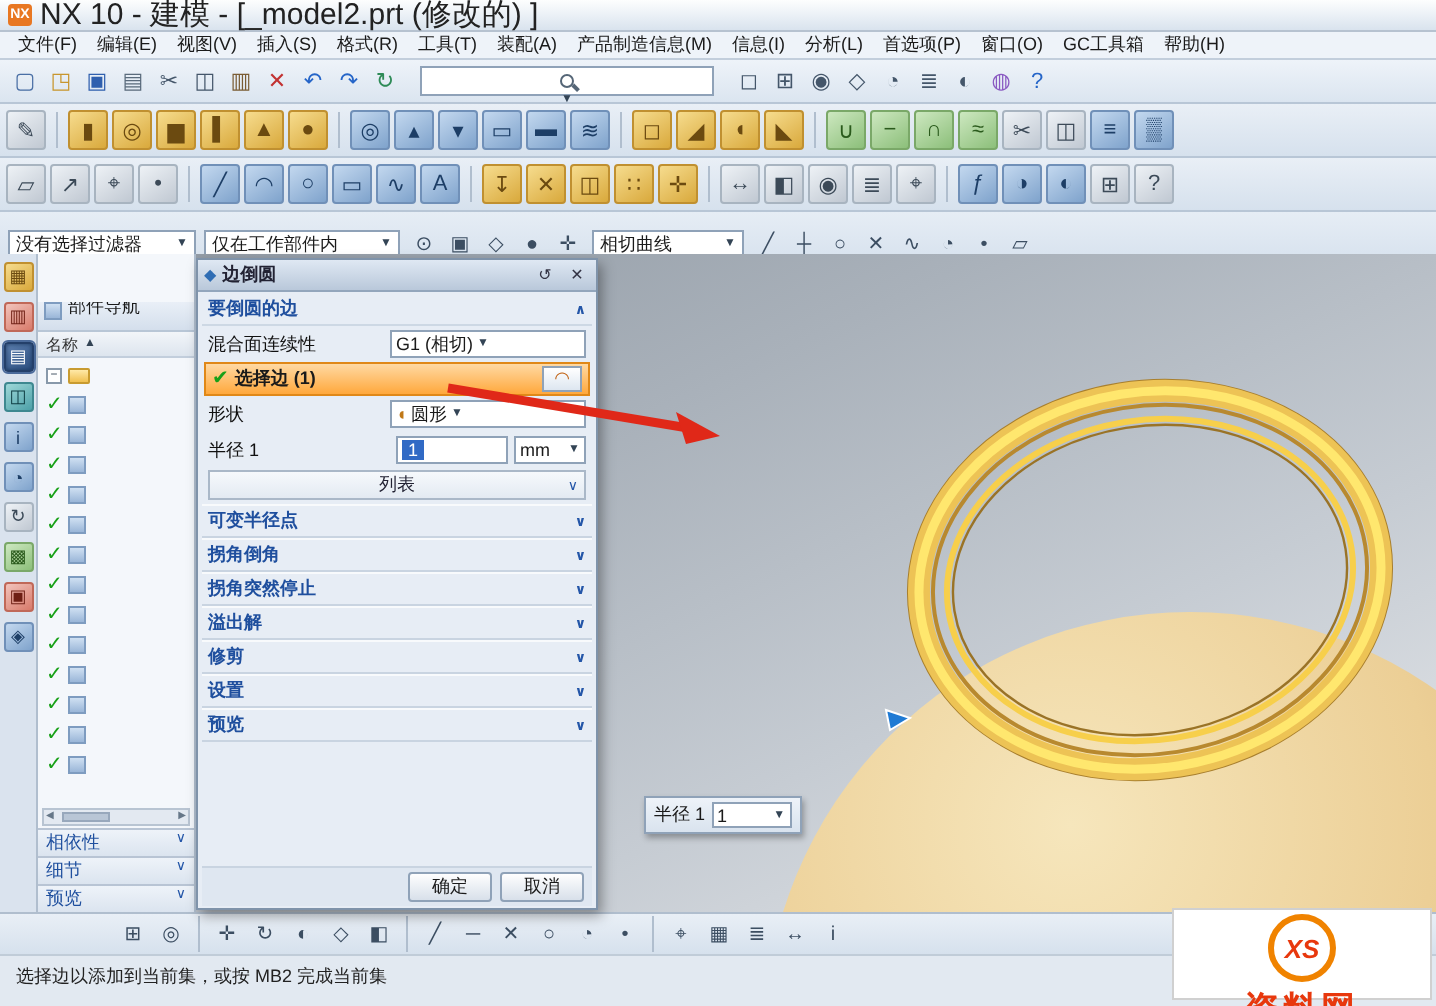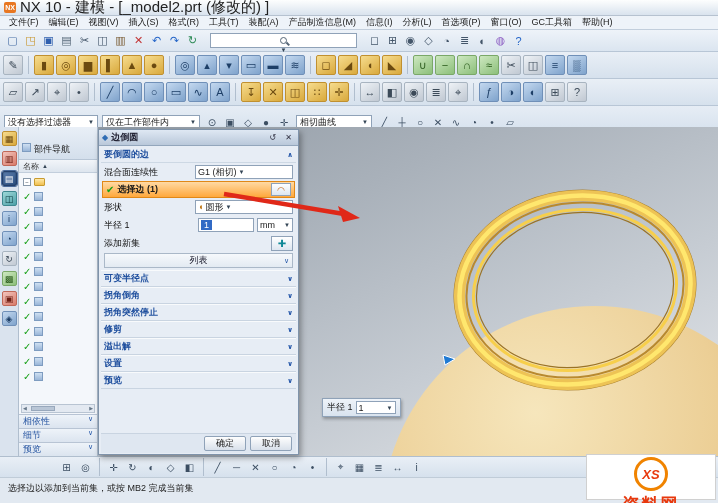--- a/index.html
+++ b/index.html
@@ -59,21 +59,21 @@
   .main { position:absolute; top:127px; left:0; width:718px; height:329px; }
 
   .leftstrip { position:absolute; left:0; top:0; width:19px; height:329px; background:#dae3ee;
     border-right:1px solid #b0bece; display:flex; flex-direction:column; align-items:center; padding-top:4px; gap:5px; }
   .strip-icon { width:15px; height:15px; font-size:9px; display:flex; align-items:center; justify-content:center; border-radius:2px; flex:none; }
   .strip-icon.active { outline:1px solid #4a6a9a; box-shadow:inset 0 0 2px #1c3a60; }
 
   .navigator { position:absolute; left:19px; top:0; width:79px; height:329px; background:#f4f7fb;
     border-right:1px solid #b0bece; display:flex; flex-direction:column; }
   .nav-header { height:15px; background:linear-gradient(#e9eff7,#d4dfec); border-bottom:1px solid #b8c6d6;
-    display:flex; align-items:flex-start; padding:16px 3px; gap:3px; font-size:9px; white-space:nowrap; overflow:hidden; }
+    display:flex; align-items:flex-end; padding:5px 3px; gap:3px; font-size:9px; white-space:nowrap; overflow:hidden;margin-top:24px; }
   .nav-colheader { height:13px; background:linear-gradient(#f2f5f9,#dde5ee); border-bottom:1px solid #c2cedc;
     font-size:8px; padding:0 4px; display:flex; align-items:center; gap:3px; color:#333; }
   .nav-tree { flex:1; overflow:hidden; padding-top:1px; }
   .nav-row { height:15px; display:flex; align-items:center; padding-left:4px; gap:3px; }
   .check { color:#18a018; font-size:10px; line-height:1; }
   .nav-feat-icon { width:9px; height:9px; background:linear-gradient(#cfe0f2,#9ab6d8); border:1px solid #7e9cc0; flex:none; }
   .folder-icon { width:11px; height:8px; background:linear-gradient(#ffe9a8,#f0c050); border:1px solid #c89b30; border-radius:1px; flex:none; }
   .expander { width:8px; height:8px; border:1px solid #8899aa; background:#fff; font-size:6px; line-height:6px; text-align:center; color:#345; flex:none; }
   .nav-hscroll { height:9px; margin:1px 2px; background:#e3e9f1; border:1px solid #b8c4d2; position:relative; }
   .nav-hscroll .thumb { position:absolute; left:9px; top:1px; width:24px; height:5px; background:#b9c6d6; border:1px solid #98a8bc; }
@@ -471,49 +471,45 @@
           <span class="dlabel">半径 1</span>
           <span class="dinput">
             <span class="val-sel">1</span>
           </span>
           <span class="unit-combo">
             <span>mm</span>
             <span class="arrow">▼</span>
           </span>
         </div>
 
-        <div class="drow">
-          <span class="dlabel">添加新集</span>
-          <span class="addset-btn">✚</span>
-        </div>
 
         <div class="list-box">
           <span>列表</span>
           <span class="chev">∨</span>
         </div>
 
         <div id="dlg-sections" style="display:flex;flex-direction:column;">
             <div class="csec">
               <span>可变半径点</span>
               <span class="chev">∨</span>
             </div>
             <div class="csec">
               <span>拐角倒角</span>
               <span class="chev">∨</span>
             </div>
             <div class="csec">
               <span>拐角突然停止</span>
               <span class="chev">∨</span>
             </div>
             <div class="csec">
+              <span>溢出解</span>
+              <span class="chev">∨</span>
+            </div>
+            <div class="csec">
               <span>修剪</span>
-              <span class="chev">∨</span>
-            </div>
-            <div class="csec">
-              <span>溢出解</span>
               <span class="chev">∨</span>
             </div>
             <div class="csec">
               <span>设置</span>
               <span class="chev">∨</span>
             </div>
             <div class="csec">
               <span>预览</span>
               <span class="chev">∨</span>
             </div>

